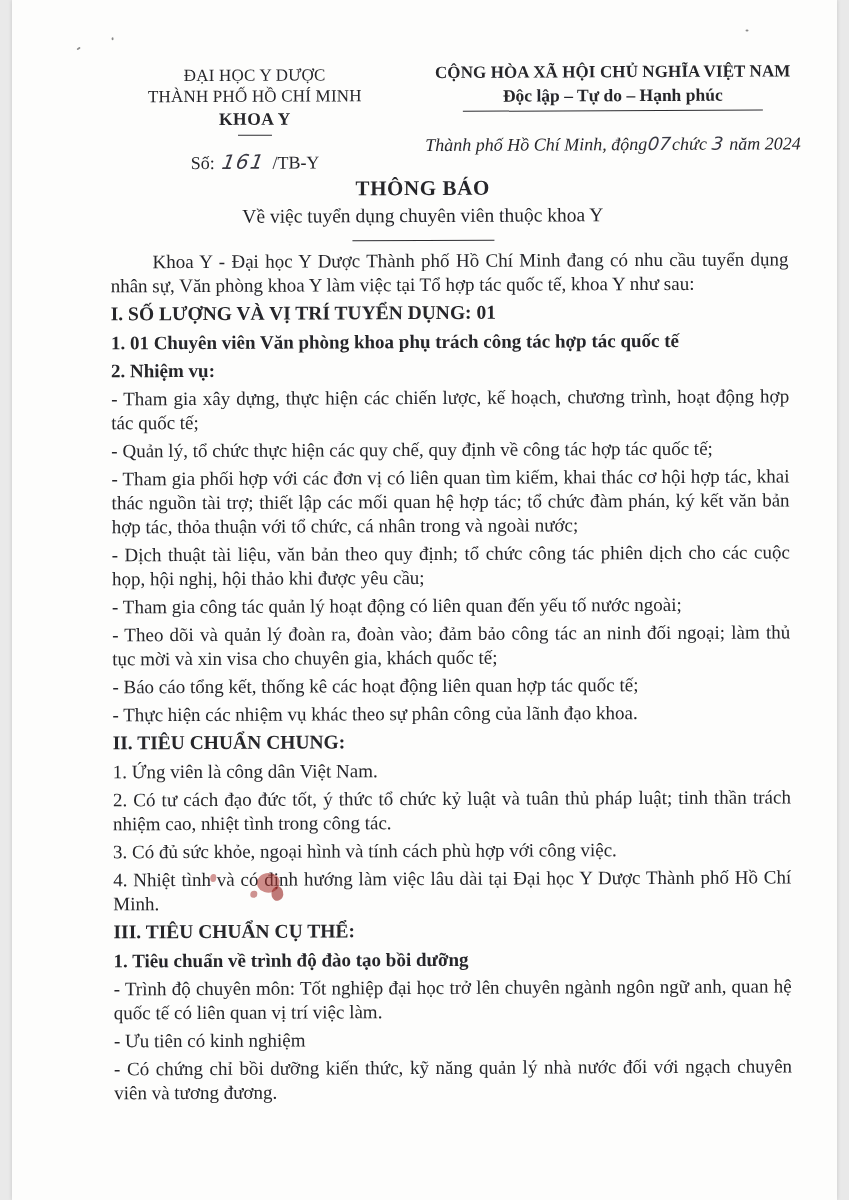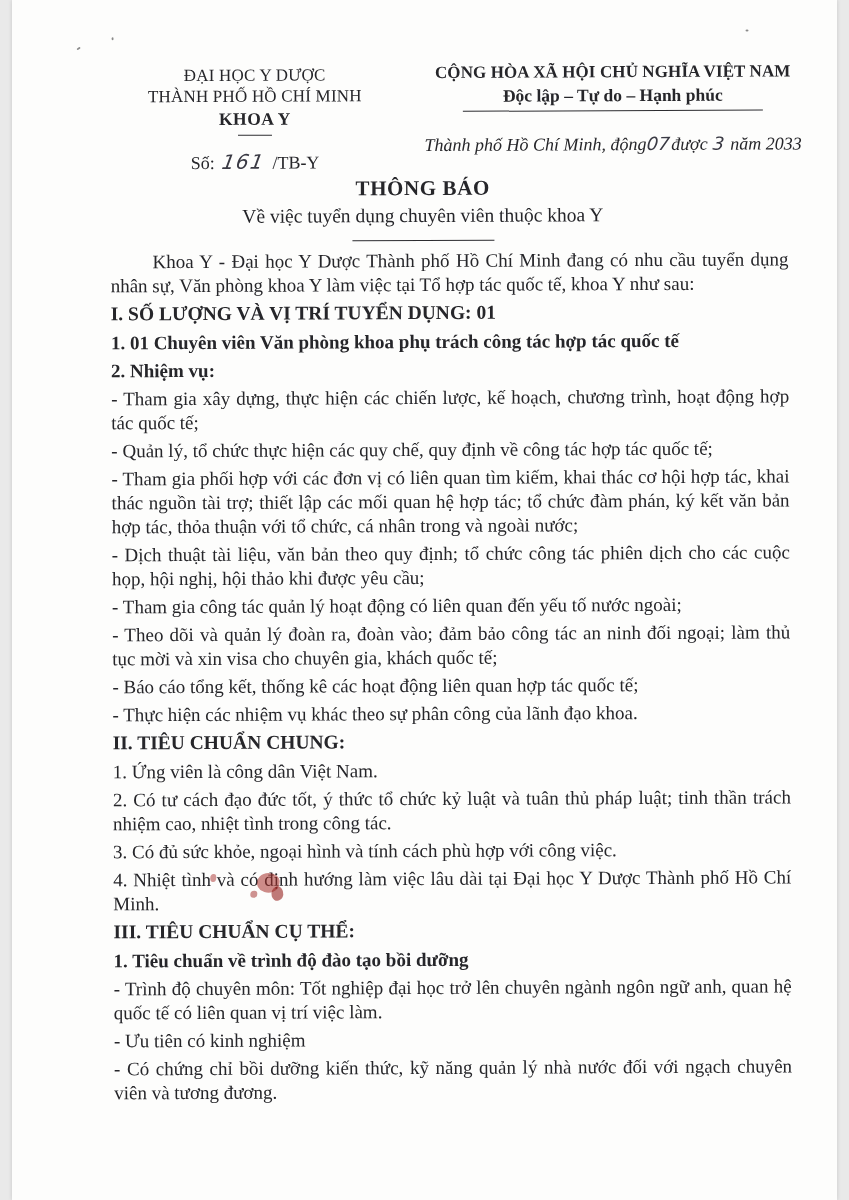--- a/index.html
+++ b/index.html
@@ -68,21 +68,21 @@
         <span class="hand">161</span>
         <span>/TB-Y</span>
       </div>
     </div>
 
     <div class="hdr-right">
       <div class="r1">CỘNG HÒA XÃ HỘI CHỦ NGHĨA VIỆT NAM</div>
       <div class="r2">Độc lập – Tự do – Hạnh phúc</div>
       <div class="rule-long"></div>
       <div class="date-line">
-        <span>Thành phố Hồ Chí Minh, động</span><span class="hand">07</span><span>được</span> <span class="hand">3</span> <span>năm 2033</span>
+        <span>Thành phố Hồ Chí Minh, động</span><span class="hand">07</span><span>chức</span> <span class="hand">3</span> <span>năm 2024</span>
       </div>
     </div>
 
     <div class="title-block">
       <div class="title-main">THÔNG BÁO</div>
       <div class="title-sub">Về việc tuyển dụng chuyên viên thuộc khoa Y</div>
       <div class="rule-title"></div>
     </div>
 
     <div class="body-col">

